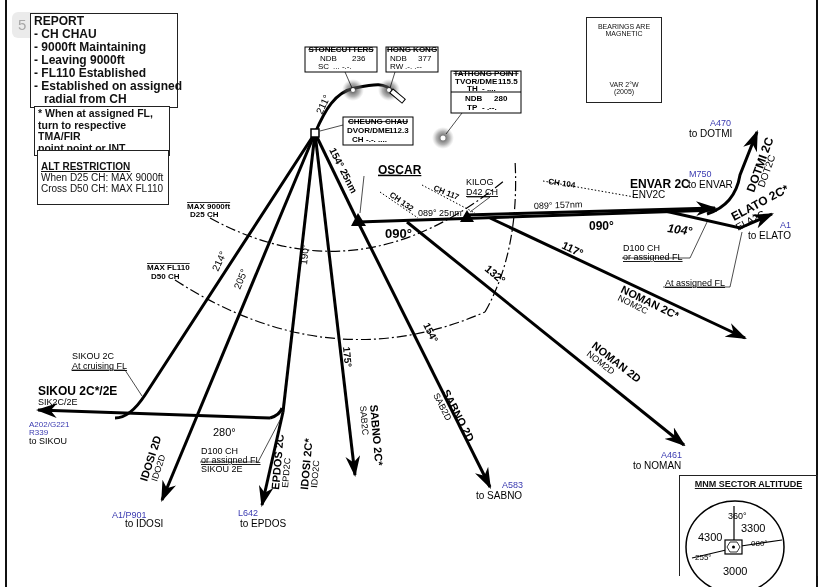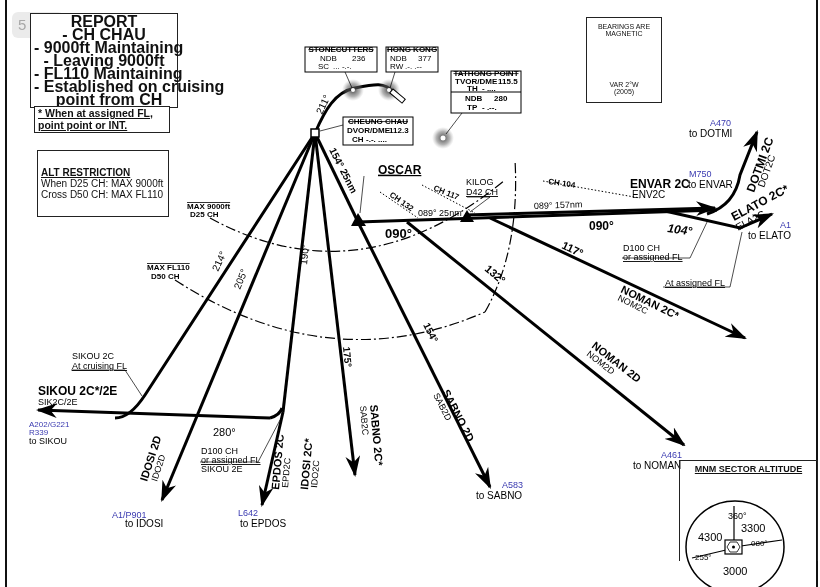--- a/index.html
+++ b/index.html
@@ -2,27 +2,27 @@
 <html><head>
 <meta charset="utf-8">
 <style>
   html, body { margin: 0; padding: 0; background: #ffffff; }
   body { width: 820px; height: 587px; position: relative; overflow: hidden; font-family: "Liberation Sans", sans-serif; }
   #chart { position: absolute; left: 0; top: 0; width: 820px; height: 587px; }
   .box { position: absolute; background: #fff; border: 1px solid #222; font-family: "Liberation Sans", sans-serif; color: #111; }
   .frame-left { position: absolute; left: 5px; top: 0; width: 2px; height: 587px; background: #111; }
   .frame-right { position: absolute; left: 816px; top: 0; width: 2px; height: 587px; background: #111; }
   .page-badge { position: absolute; left: 12px; top: 12px; width: 46px; height: 26px; border-radius: 6px; background: #e8e8e8; color: #999; font-size: 15px; line-height: 26px; padding-left: 6px; opacity: 0.85; }
-  .report-box { left: 30px; top: 13px; width: 140px; padding: 1px 3px; font-weight: bold; font-size: 16px; line-height: 13px; text-align: center; }
+  .report-box { left: 30px; top: 13px; width: 140px; padding: 1px 3px; font-weight: bold; font-size: 12px; line-height: 13px; }
   .report-box div { white-space: nowrap; }
-  .note-box { left: 34px; top: 106px; width: 128px; padding: 1px 3px; font-weight: bold; font-size: 10.5px; line-height: 11.5px; text-decoration: underline; }
-  .alt-box { left: 37px; top: 150px; width: 124px; padding: 16px 3px; font-size: 10px; line-height: 11px; }
+  .note-box { left: 34px; top: 106px; width: 128px; padding: 1px 3px; font-weight: bold; font-size: 10.5px; line-height: 11.5px; }
+  .alt-box { left: 37px; top: 150px; width: 124px; padding: 10px 3px; font-size: 10px; line-height: 11px; }
   .alt-box .h { font-weight: bold; text-decoration: underline; }
   .bearing-box { left: 586px; top: 17px; width: 74px; height: 84px; font-size: 7px; text-align: center; }
-  .msa-box { left: 679px; top: 460px; width: 137px; height: 100px; border-bottom: none; }
+  .msa-box { left: 679px; top: 475px; width: 137px; height: 100px; border-bottom: none; }
   .msa-title { font-size: 9px; font-weight: bold; text-decoration: underline; text-align: center; margin-top: 3px; }
 </style>
 </head>
 <body>
 
 <div class="frame-left"></div>
 <div class="frame-right"></div>
 
 <svg id="chart" viewBox="0 0 820 587" xmlns="http://www.w3.org/2000/svg">
   <defs>
@@ -249,27 +249,28 @@
   </g>
 </svg>
 
 <div class="page-badge">5</div>
 
 <div class="box report-box">
   <div>REPORT</div>
   <div>- CH CHAU</div>
   <div>- 9000ft Maintaining</div>
   <div>- Leaving 9000ft</div>
-  <div>- FL110 Maintaining</div>
-  <div>- Established on cruising</div>
-  <div style="padding-left:10px">  point from CH</div>
+  <div>- FL110 Established</div>
+  <div>- Established on assigned</div>
+  <div style="padding-left:10px">  radial from CH</div>
 </div>
 
 <div class="box note-box">
   <div>* When at assigned FL,</div>
+  <div>turn to respective TMA/FIR</div>
   <div>point point or INT.</div>
 </div>
 
 <div class="box alt-box">
   <div class="h">ALT RESTRICTION</div>
   <div>When D25 CH: MAX 9000ft</div>
   <div>Cross D50 CH: MAX FL110</div>
 </div>
 
 <div class="box bearing-box">

